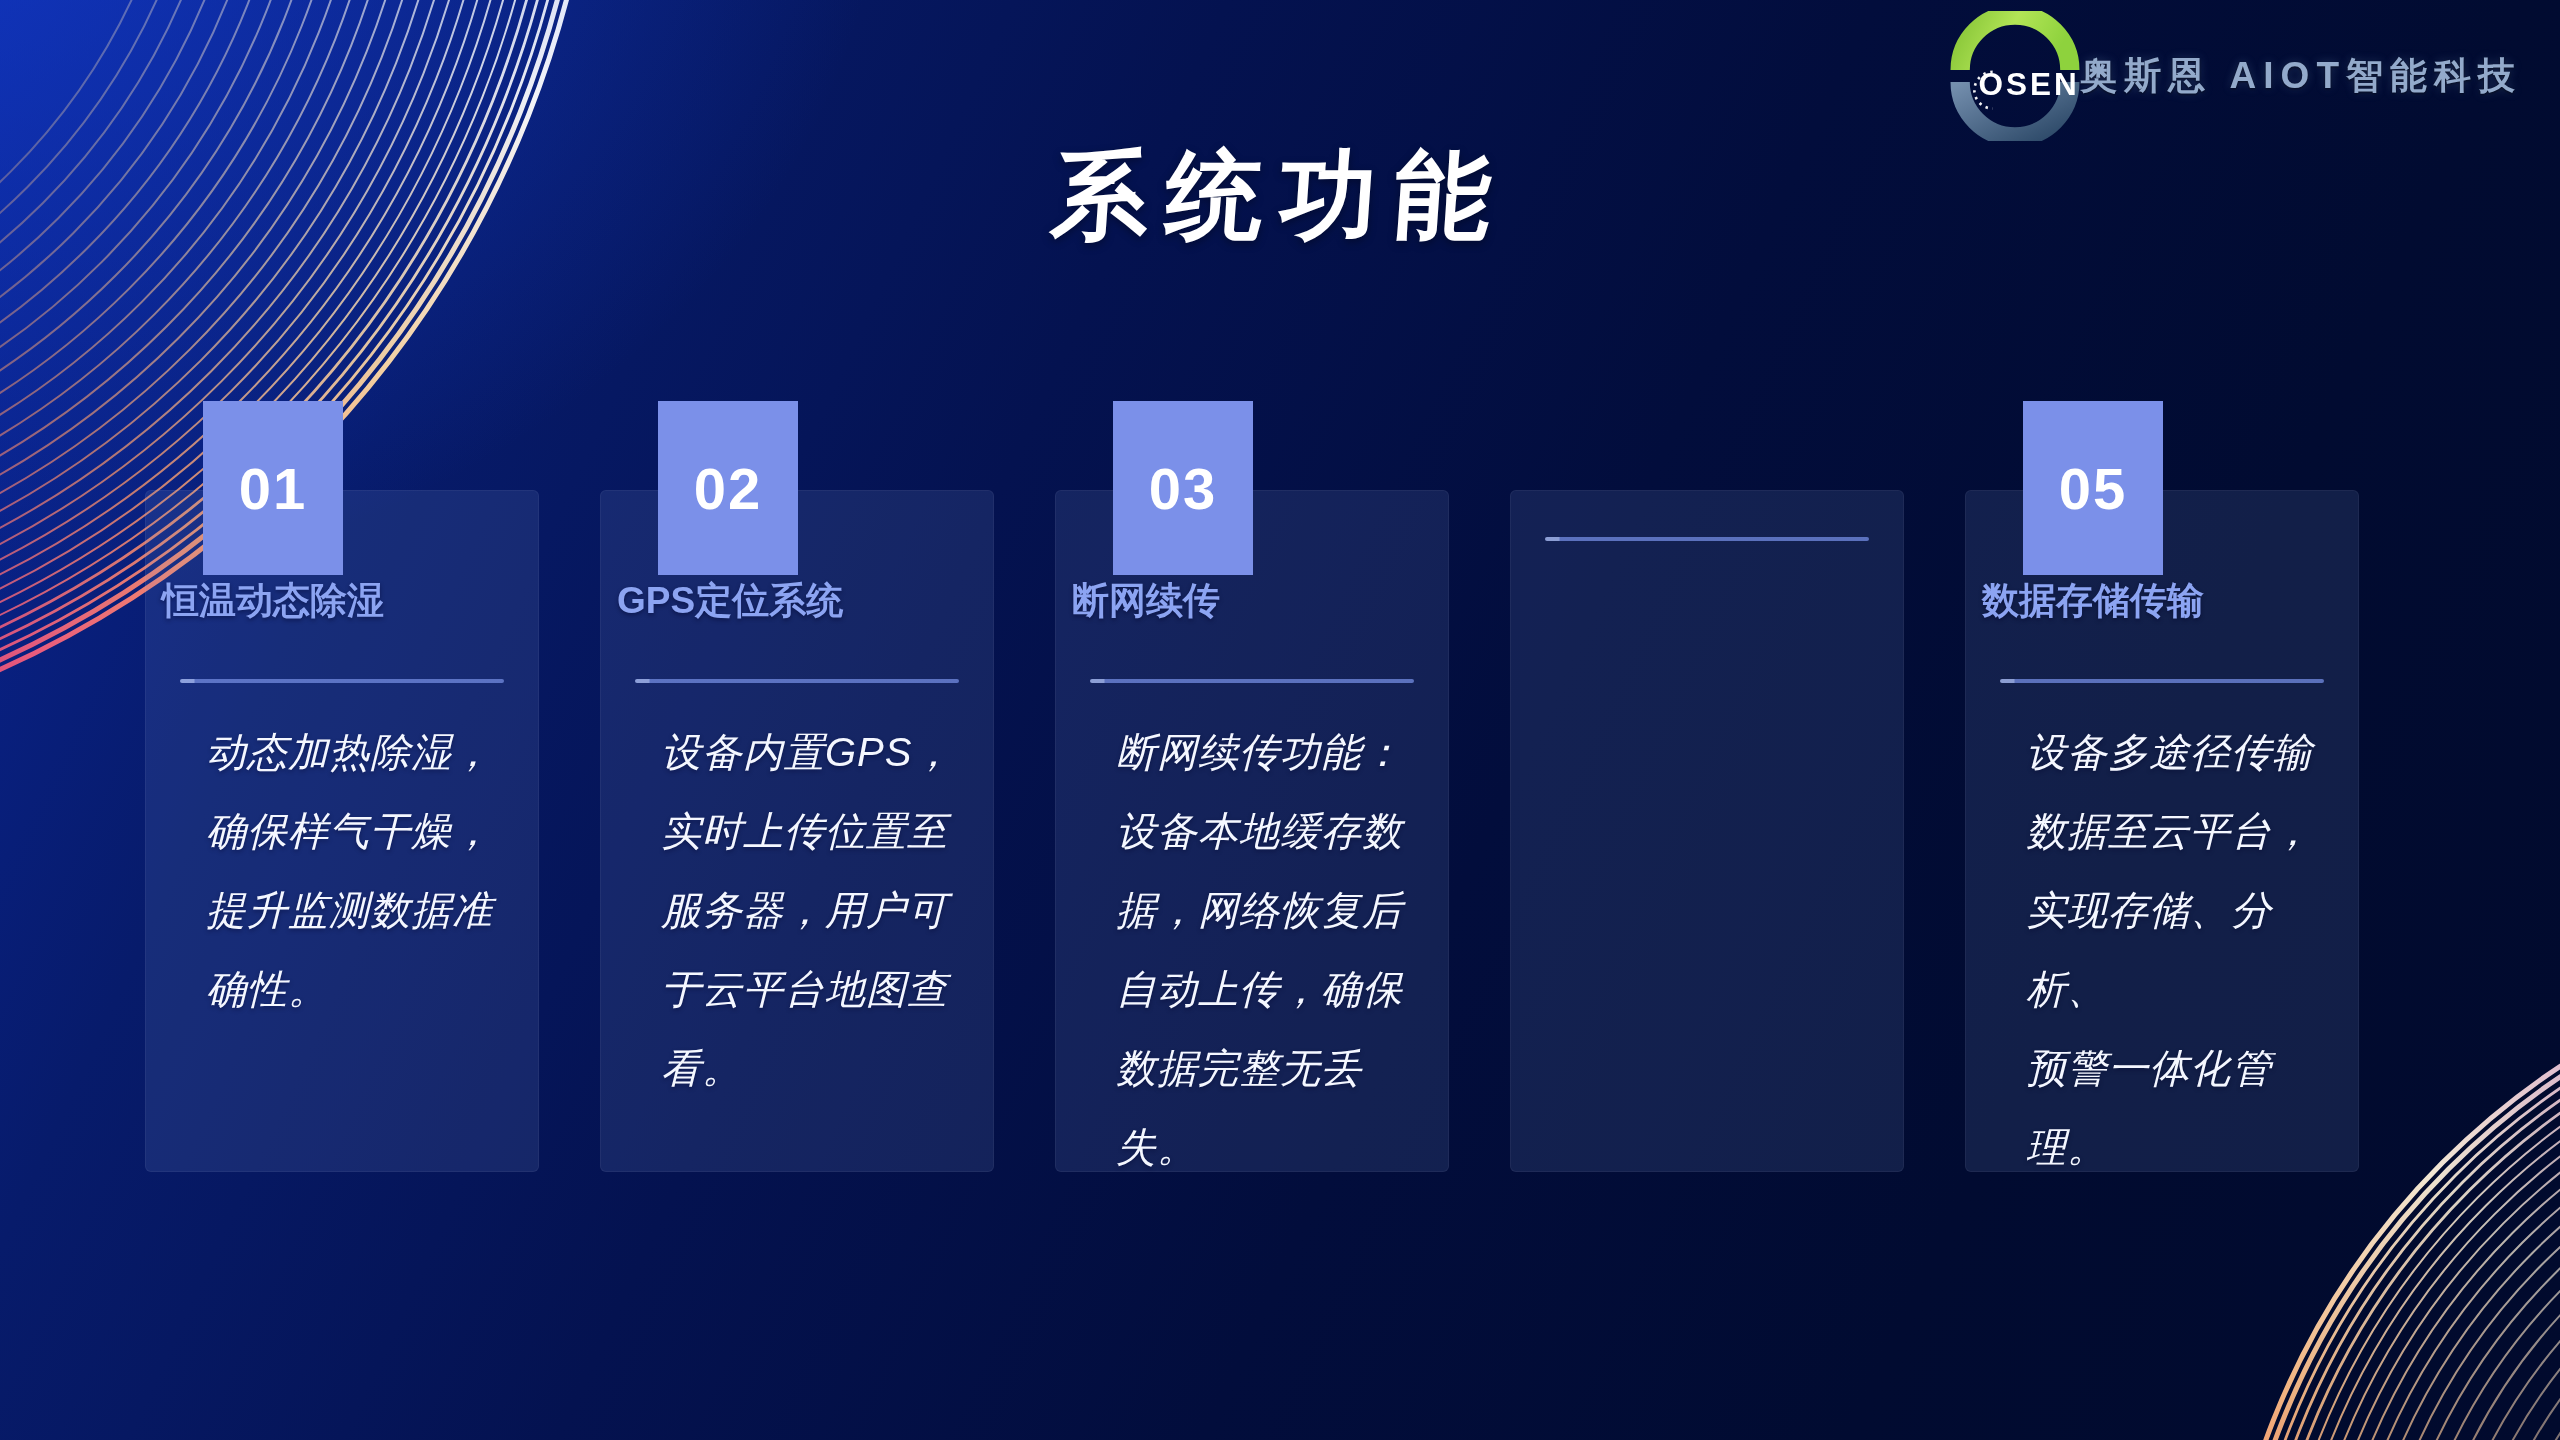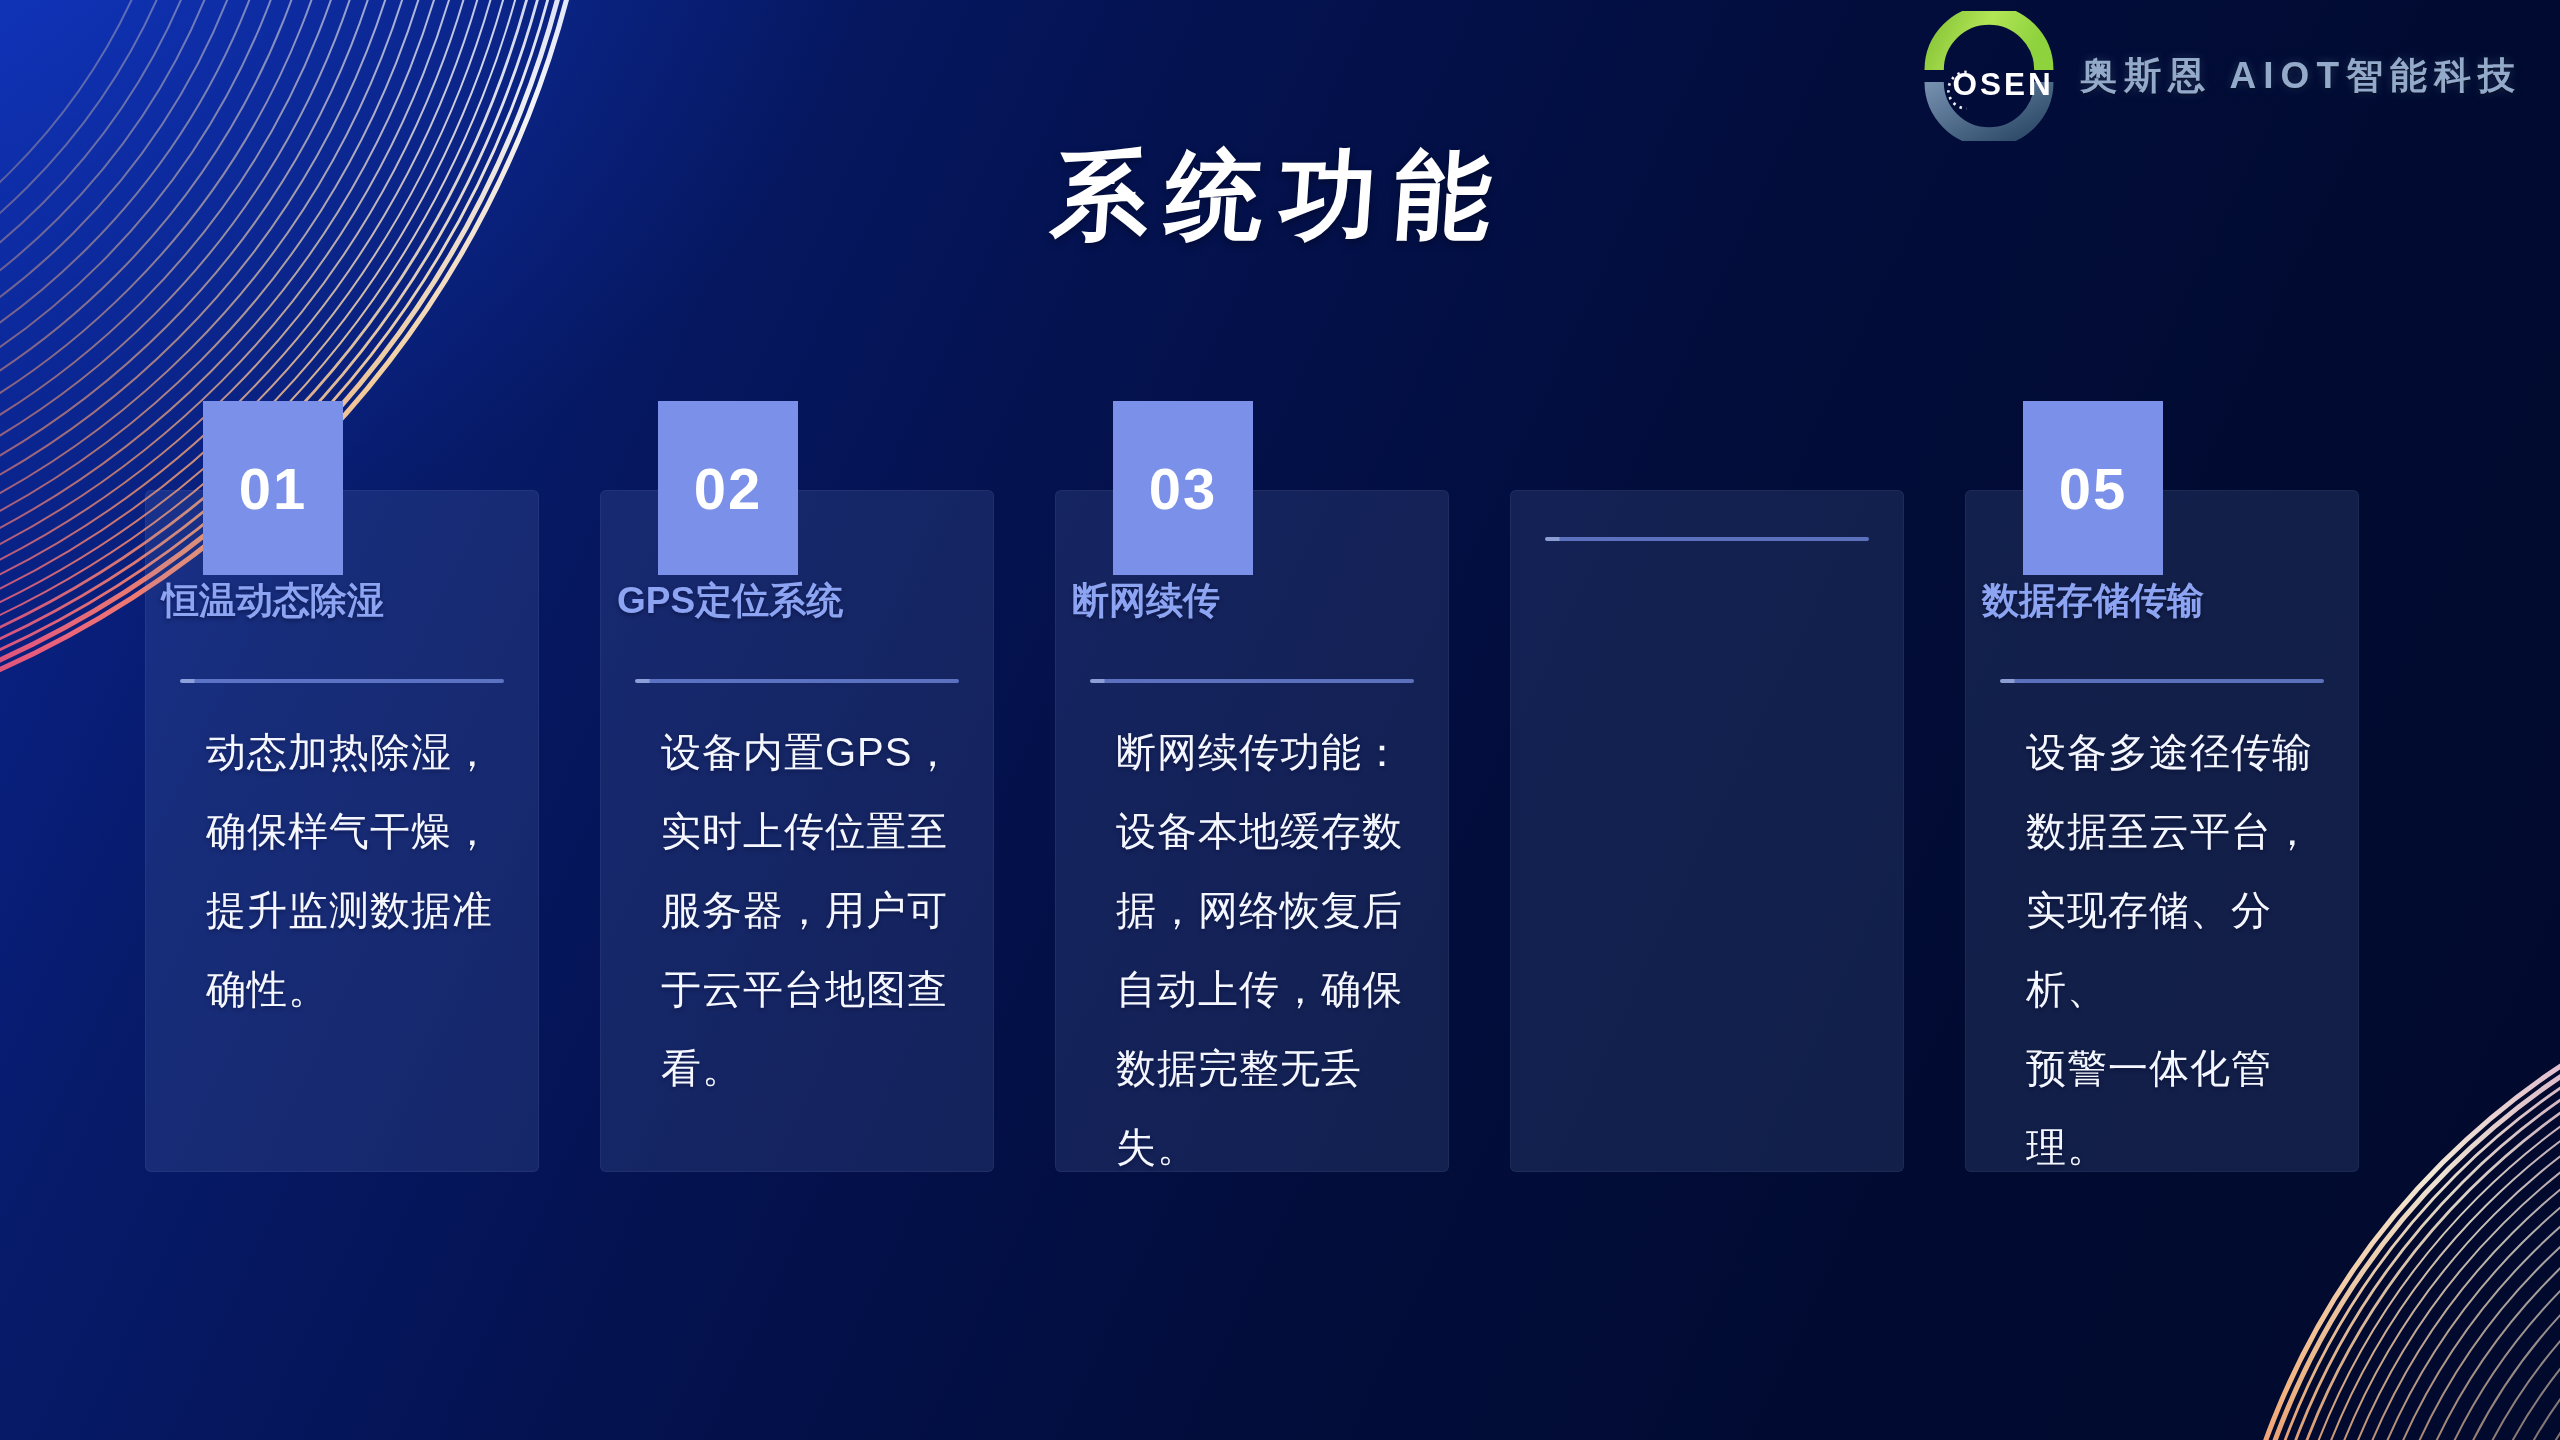--- a/index.html
+++ b/index.html
@@ -5,21 +5,21 @@
   html,body{margin:0;padding:0;background:#000;}
   .stage{
     position:relative;width:2560px;height:1440px;overflow:hidden;
     font-family:"Liberation Sans","DejaVu Sans",sans-serif;
     background:
       radial-gradient(1700px 1300px at -4% -10%, rgba(20,60,205,.75), rgba(20,60,205,0) 58%),
       linear-gradient(115deg,#0a2596 0%,#071b6b 18%,#041250 38%,#020d3c 58%,#010b31 78%,#010a2d 100%);
   }
   .streaks{position:absolute;inset:0;pointer-events:none;}
   
-  .brand{position:absolute;top:6px;right:38px;height:140px;display:flex;align-items:center;gap:26px;}
+  .brand{position:absolute;top:6px;right:38px;height:140px;display:flex;align-items:center;}
   .ring{display:block;}
   .company{
     font-size:37px;font-weight:700;letter-spacing:7px;color:#93aacb;
     text-shadow:0 1px 3px rgba(0,0,0,.55), 0 0 10px rgba(140,170,215,.25);
     white-space:nowrap;
   }
   
   .slide-title{
     position:absolute;top:132px;left:0;width:100%;text-align:center;
     font-size:97px;font-weight:900;color:#ffffff;letter-spacing:17px;
@@ -46,20 +46,21 @@
   }
   .card-divider{
     margin:46px 34px 0 34px;height:4px;border-radius:2px;
     background:linear-gradient(90deg,#aabdf4 0px,#aabdf4 14px,#6d85d8 15px,#6d85d8 100%);
     opacity:.8;
   }
   .card-body{
     margin:30px 26px 0 60px;font-size:40px;line-height:79px;
     color:#f4f7ff;white-space:pre-line;letter-spacing:1px;
     text-shadow:0 2px 4px rgba(0,5,40,.4);
+    font-style:italic;
   }
 </style>
 </head>
 <body>
 
 <div class="stage">
 
   <svg class="streaks" width="2560" height="1440" viewBox="0 0 2560 1440">
     <defs>
       <linearGradient id="gradTL" gradientUnits="userSpaceOnUse" x1="580" y1="-80" x2="-80" y2="780">

